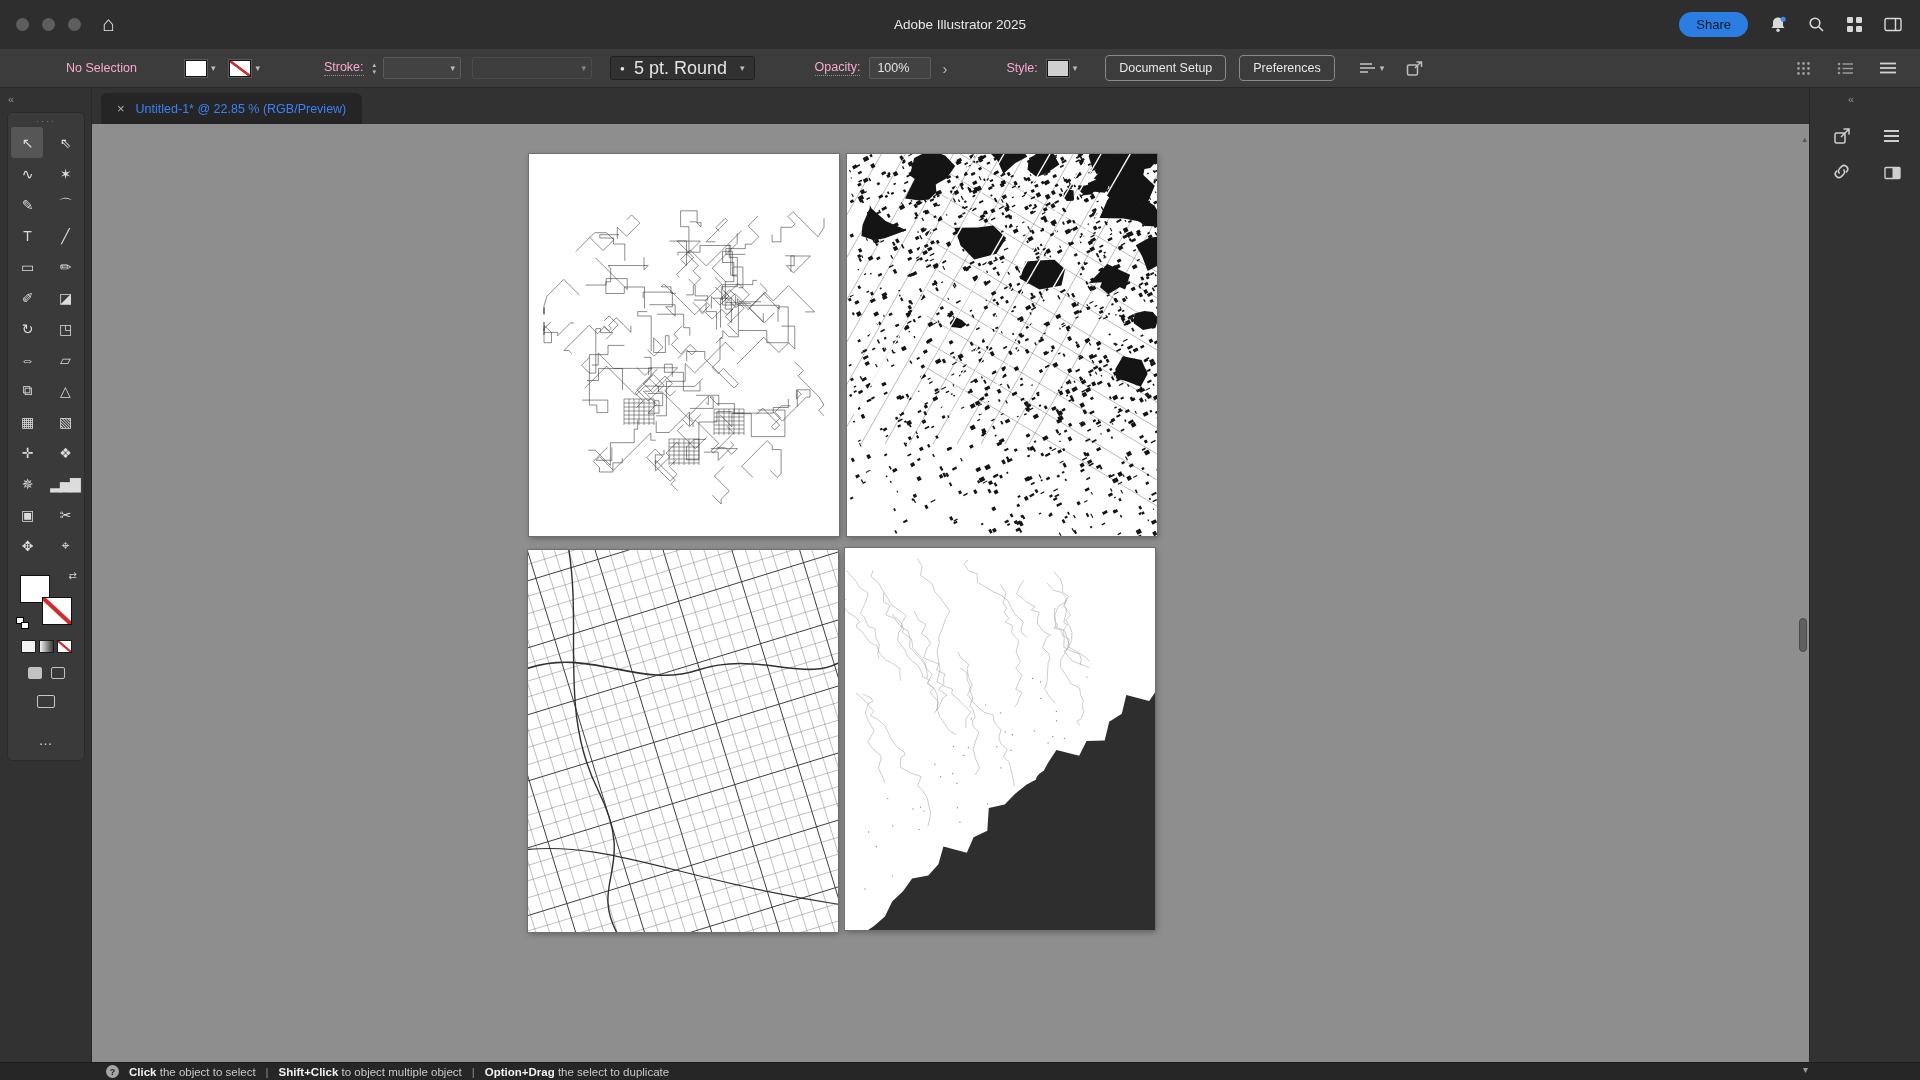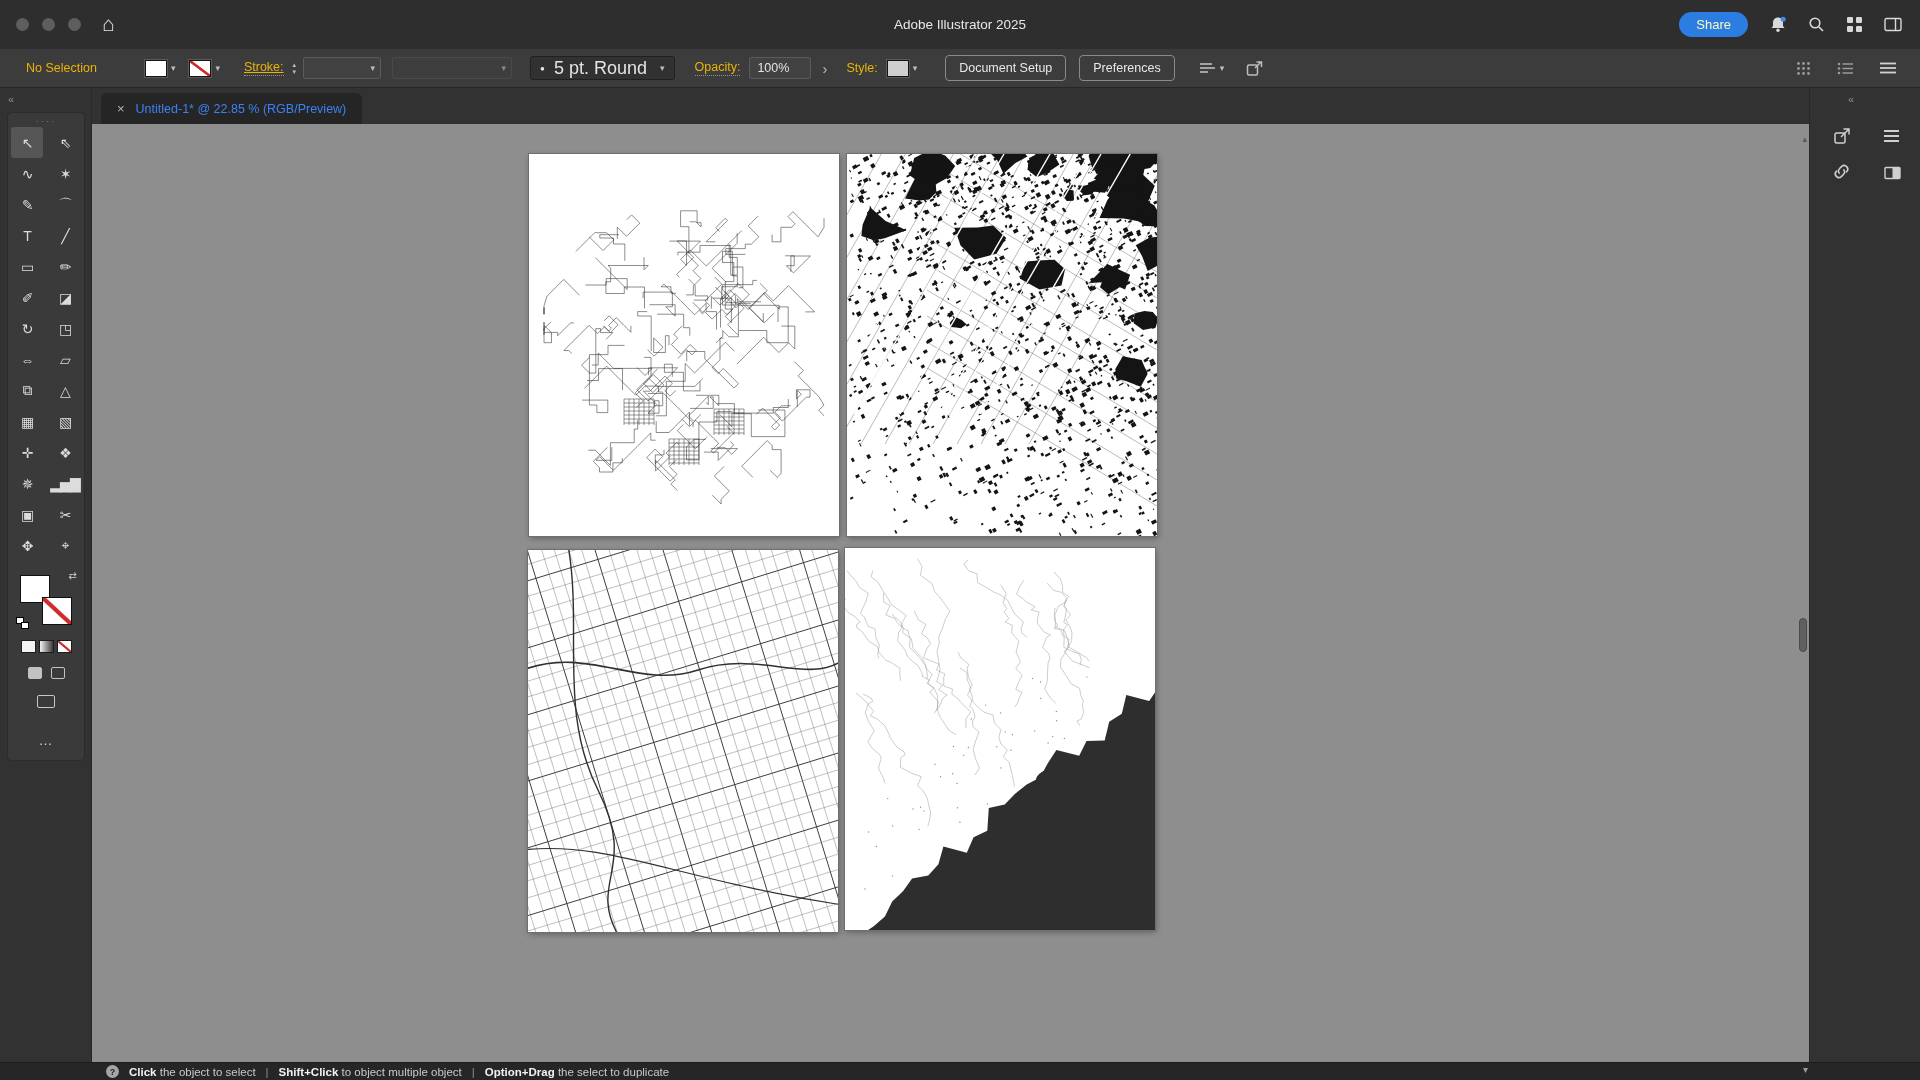--- a/index.html
+++ b/index.html
@@ -10,26 +10,26 @@
     user-select:none;
   }
 
   
   .titlebar { position:absolute; left:0; top:0; width:100%; height:49px; background:#2e2e2e; }
   .tl-group { position:absolute; left:16px; top:18px; display:flex; gap:13px; }
   .tl { width:13px; height:13px; border-radius:50%; background:#5e5e5e; }
   .home-icon { position:absolute; left:102px; top:11px; font-size:21px; color:#e3e3e3; line-height:26px; }
   .tb-title { position:absolute; left:50%; top:0; transform:translateX(-50%); height:61px; line-height:49px; color:#e8e8e8; font-size:13.5px; white-space:nowrap; }
   .tb-right { position:absolute; right:18px; top:0; height:49px; display:flex; align-items:center; gap:21px; }
-  .share-btn { background:#2b7de1; color:#fef9c3; font-size:13px; padding:5px 17px; border-radius:14px; }
+  .share-btn { background:#2b7de1; color:#0f172a; font-size:13px; padding:5px 17px; border-radius:14px; }
   .tb-icon { display:flex; align-items:center; }
 
   
   .controlbar { position:absolute; left:0; top:49px; width:100%; height:39px; background:#3c3c3c; border-bottom:1px solid #262626; display:flex; align-items:center; padding:0 24px 0 26px; }
-  .cb-label { font-size:12.5px; color:#eab308; white-space:nowrap; }
+  .cb-label { font-size:12.5px; color:#f9a8d4; white-space:nowrap;margin-left:40px; }
   .dotted { border-bottom:1px dotted #929292; padding-bottom:1px; }
   .swatch { width:22px; height:17px; background:#fff; border:1px solid #141414; box-shadow:0 0 0 1px #5a5a5a; }
   .swatch.none { background:linear-gradient(to top right,#fff 43%,#d02c2c 46%,#d02c2c 54%,#fff 57%); }
   .chev { font-size:9px; color:#bdbdbd; margin-left:4px; }
   .chev.dim { color:#8a8a8a; }
   .stepper { display:flex; flex-direction:column; font-size:7px; color:#bdbdbd; line-height:7px; }
   .combo { height:22px; background:#424242; border:1px solid #5a5a5a; border-radius:2px; display:flex; align-items:center; justify-content:flex-end; padding:0 5px; }
   .combo.disabled { background:#3e3e3e; border-color:#4a4a4a; }
   .brush-combo { height:24px; background:#313131; border:1px solid #202020; border-radius:3px; display:flex; align-items:center; padding:0 9px; gap:9px; }
   .bullet { font-size:8px; color:#e8e8e8; }
@@ -149,21 +149,21 @@
 
 <div class="controlbar">
   <span class="cb-label" style="margin-right:48px;">No Selection</span>
 
   <span class="swatch"></span>
   <span class="chev" style="margin-right:14px;">▾</span>
 
   <span class="swatch none"></span>
   <span class="chev" style="margin-right:24px;">▾</span>
 
-  <span class="cb-label dotted" style="margin-right:9px;text-decoration:underline;">Stroke:</span>
+  <span class="cb-label dotted" style="margin-right:9px;">Stroke:</span>
   <span class="stepper" style="margin-right:7px;">
     <span>▴</span>
     <span>▾</span>
   </span>
   <span class="combo" style="width:78px;margin-right:11px;">
     <span class="chev">▾</span>
   </span>
   <span class="combo disabled" style="width:120px;margin-right:18px;">
     <span class="chev dim">▾</span>
   </span>

